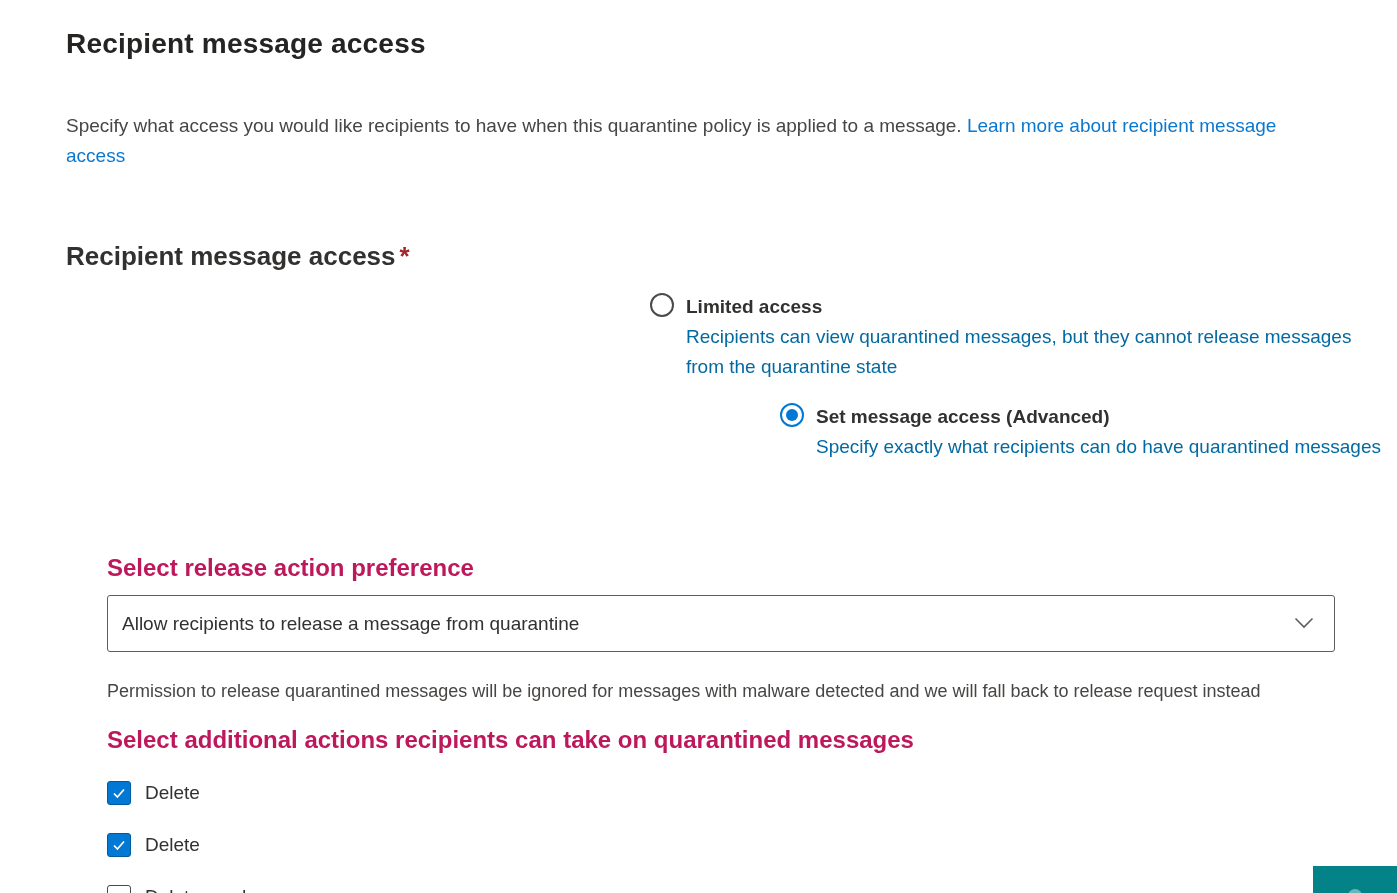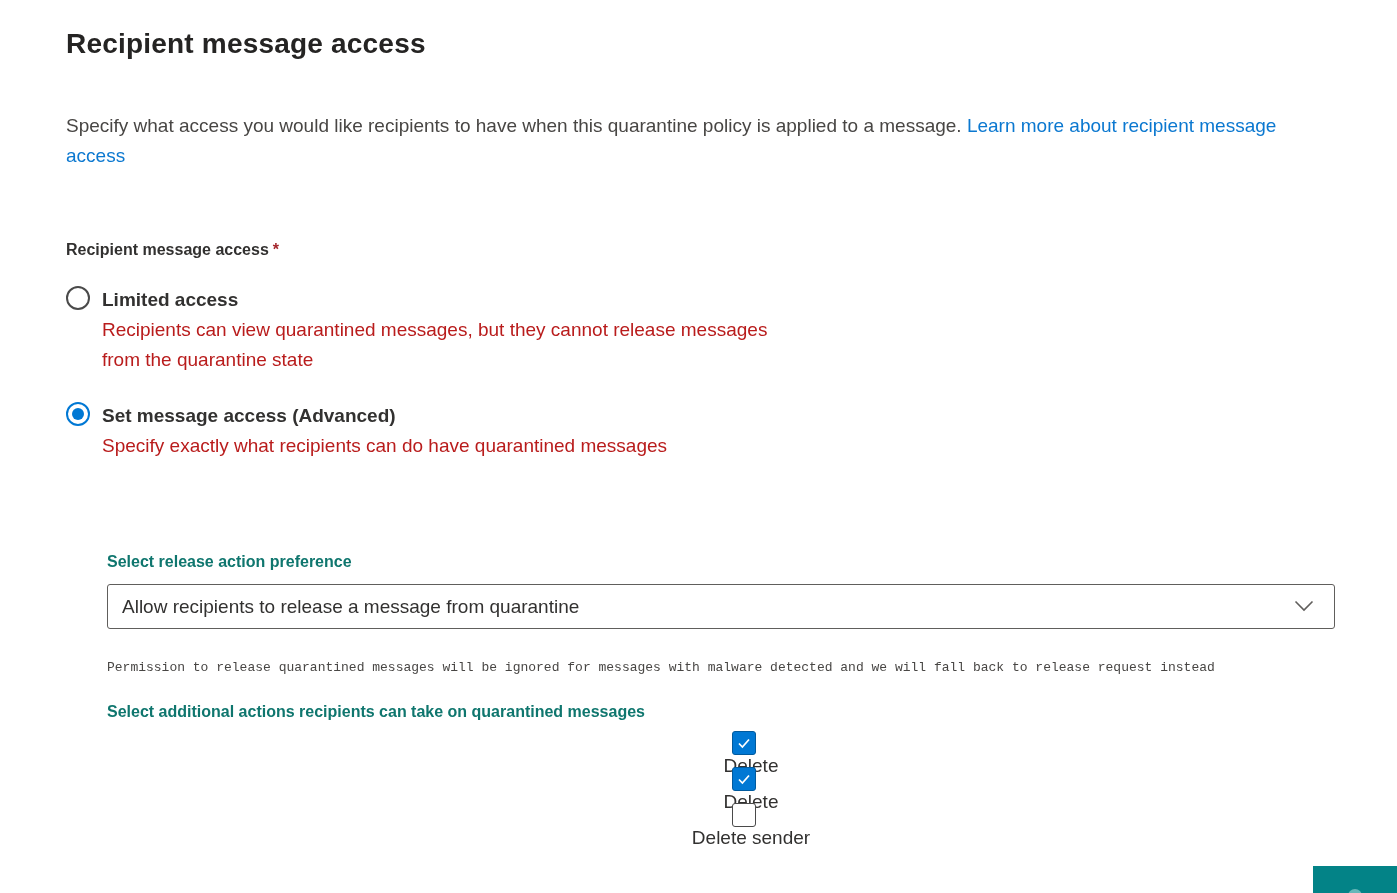--- a/index.html
+++ b/index.html
@@ -22,80 +22,80 @@
     margin-top: 51px;
     width: 1272px;
     font-size: 19px; line-height: 30px; color: #484644;
   }
   .intro a {
     color: #0b78d0; text-decoration: none; cursor: pointer;
   }
 
   .field-label {
     margin-top: 70px;
-    font-size: 16px; font-weight: bold; color: #323130;
+    font-size: 26px; font-weight: bold; color: #323130;
   }
   .required { color: #a4262c; margin-left: 4px; font-weight: bold; }
 
   
-  .radio-option { display: flex; margin-top: 26px; }
+  .radio-option { display: flex; margin-top: 20px; justify-content: flex-end; }
   .radio-circle {
     flex: 0 0 auto;
     width: 24px; height: 24px; border-radius: 50%;
     border: 2px solid #4a4a4a; background: #fff;
     margin-right: 12px; margin-top: 1px;
     position: relative; cursor: pointer;
   }
   .radio-circle .dot { display: none; }
   .radio-circle.selected { border-color: #0078d4; }
   .radio-circle.selected .dot {
     display: block; position: absolute;
     left: 50%; top: 50%; transform: translate(-50%, -50%);
     width: 12px; height: 12px; border-radius: 50%;
     background: #0078d4;
   }
   .radio-body { font-size: 19px; line-height: 30px; }
   .radio-label { font-weight: bold; color: #323130; cursor: pointer; }
-  .radio-desc { color: #b91c1c; max-width: 695px; }
+  .radio-desc { color: #0369a1; max-width: 695px; }
 
   
   .advanced { margin-left: 41px; margin-top: 92px; }
 
   .sub-label {
-    font-size: 16px; font-weight: bold; color: #0f766e;
+    font-size: 24px; font-weight: bold; color: #be185d;
   }
 
   .dropdown {
     margin-top: 13px;
-    width: 1228px; height: 45px;
+    width: 1228px; height: 57px;
     border: 1px solid #605e5c; border-radius: 3px;
     background: #fff;
     display: flex; align-items: center;
     padding: 0 14px;
     cursor: pointer;
   }
   .dropdown-value {
     flex: 1 1 auto;
     font-size: 19px; color: #323130;
     white-space: nowrap; overflow: hidden;
   }
   .chevron { flex: 0 0 auto; margin-right: 6px; }
 
   .note {
     margin-top: 24px;
     width: 1218px;
-    font-size: 13px; line-height: 30px; color: #484644; font-family: Liberation Mono, monospace;
+    font-size: 18px; line-height: 30px; color: #484644;
   }
 
   .actions-label { margin-top: 20px; }
 
   
   .checkbox-row {
     display: flex; align-items: center;
-    margin-top: 10px; height: 26px; flex-direction: column;
+    margin-top: 26px; height: 26px;
   }
   .checkbox {
     flex: 0 0 auto;
     width: 24px; height: 24px;
     border: 1px solid #4a4a4a; border-radius: 3px;
     background: #fff; cursor: pointer;
     display: flex; align-items: center; justify-content: center;
   }
   .checkbox svg { display: none; }
   .checkbox.checked { background: #0078d4; border-color: #005a9e; }

